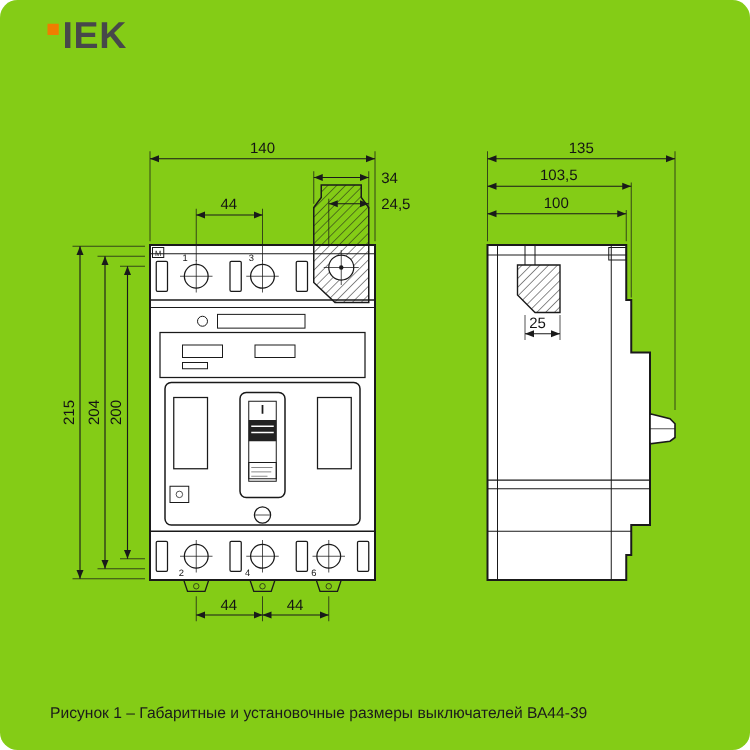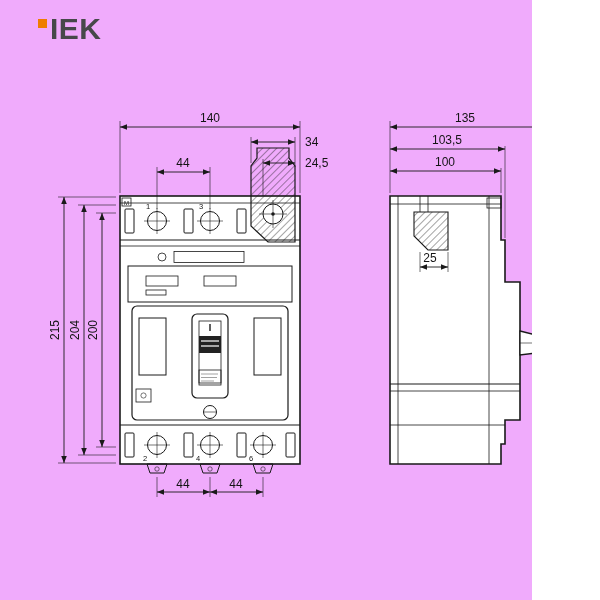--- a/index.html
+++ b/index.html
@@ -1,16 +1,16 @@
 <!DOCTYPE html>
 <html><head>
 <meta charset="utf-8">
 <style>
   html,body{margin:0;padding:0;background:#fff;}
-  .canvas{position:relative;width:532px;height:600px;background:#f0abfc;font-family:"Liberation Sans",sans-serif;overflow:hidden;}
+  .canvas{position:relative;width:600px;height:600px;background:#84cc16;font-family:"Liberation Sans",sans-serif;overflow:hidden;border-radius:14px;}
   .logo{position:absolute;left:38px;top:16px;display:flex;align-items:flex-start;}
   .logo-square{width:9px;height:9px;background:#ef7d00;margin:3px 3px 0 0;}
   .logo-text{font-size:30px;font-weight:bold;color:#47484a;letter-spacing:.5px;line-height:26px;}
   .caption{position:absolute;left:40px;top:563px;font-size:12.5px;color:#1b1b1b;}
   svg{position:absolute;left:0;top:0;}
   text{font-family:"Liberation Sans",sans-serif;fill:#141414;}
   .dim{font-size:12px;}
   .tiny{font-size:7.5px;}
   .micro{font-size:6px;}
   .ol{stroke:#1a1a1a;stroke-width:1.6;fill:#fff;}
@@ -228,13 +228,14 @@
       <text class="dim" x="445" y="166" text-anchor="middle">100</text>
     </g>
     <g>
       <line class="xl" x1="420" y1="252" x2="420" y2="272"></line>
       <line class="xl" x1="448" y1="252" x2="448" y2="272"></line>
       <line class="dl" x1="420" y1="267" x2="448" y2="267" marker-start="url(#arr)" marker-end="url(#arr)"></line>
       <text class="dim" x="430" y="262" text-anchor="middle">25</text>
     </g>
   </svg>
 
+  <div class="caption">Рисунок 1 – Габаритные и установочные размеры выключателей ВА44-39</div>
 </div>
 
 </body></html>

